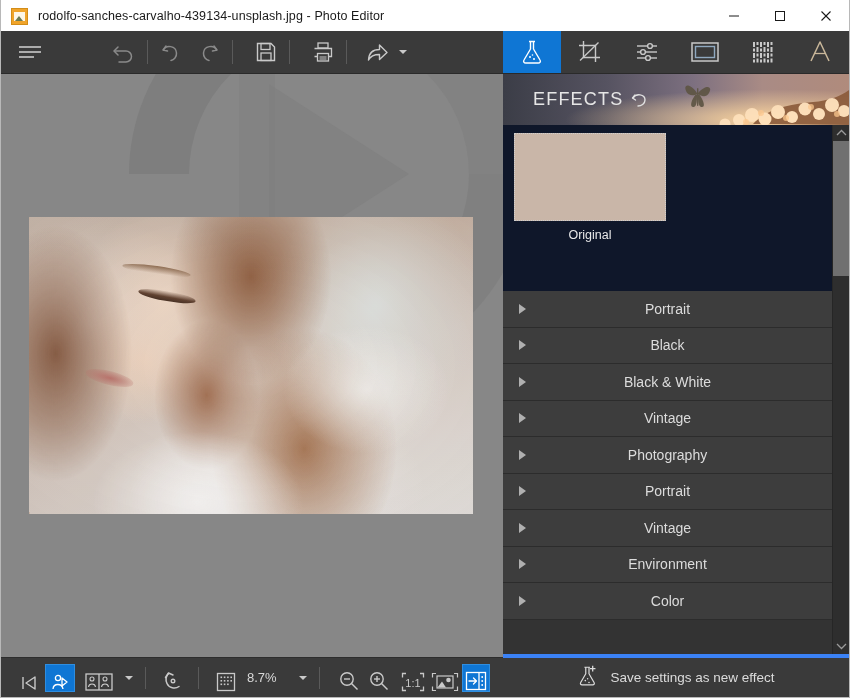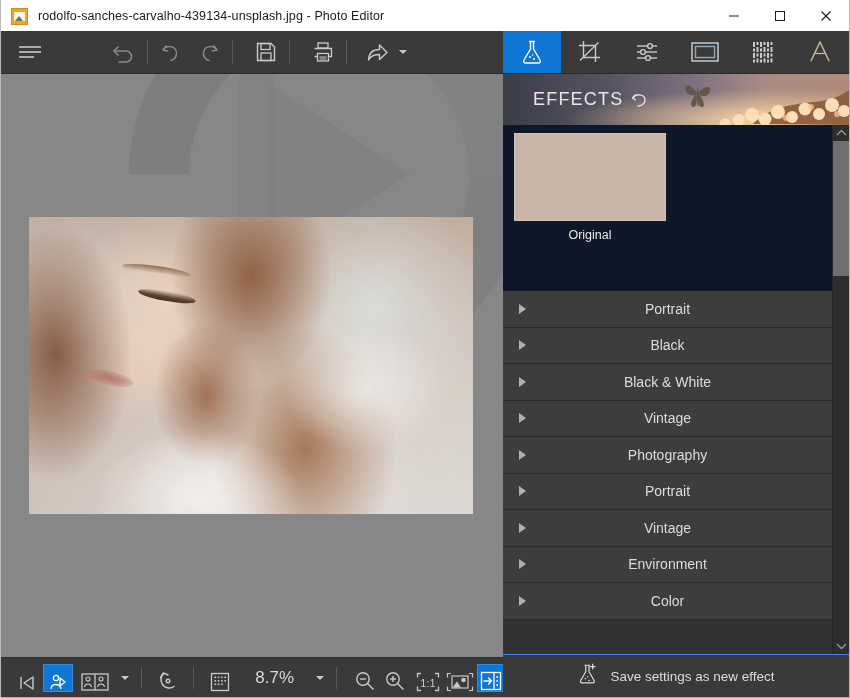--- a/index.html
+++ b/index.html
@@ -163,21 +163,21 @@
     width: 30px; height: 28px;
     display: flex; align-items: flex-end; justify-content: center;
     color: #c9c9c9; flex: none;
   }
   .bb-btn.active {
     background: #0f76d4; color: #ffffff;
     border: 1px solid #2f8ee0;
   }
   .bb-sep { width: 1px; height: 22px; background: #5a5a5a; margin: 0 6px; flex: none; }
   .zoom-val {
-    font-size: 17px; color: #d8d8d8; margin-left: 20px; white-space: nowrap;
+    font-size: 13px; color: #d8d8d8; margin-left: 6px; white-space: nowrap;
   }
 
   
   .right-panel {
     position: absolute; top: 31px; right: 0; width: 346px; bottom: 0;
     background: #333333;
   }
   .tabstrip {
     position: relative; height: 43px; display: flex;
     background: #3a3a3a;
@@ -254,21 +254,21 @@
     justify-content: center; color: #9a9a9a; flex: none;
   }
   .sb-track { flex: 1; width: 17px; position: relative; }
   .sb-thumb {
     position: absolute; left: 0; top: 0; width: 17px; height: 135px;
     background: #707070;
   }
 
   .save-bar {
     position: absolute; left: 0; right: 0; bottom: 0; height: 43px;
-    background: #3a3a3a; border-top: 1px solid #3b82f6;
+    background: #3a3a3a; border-top: 4px solid #3b82f6;
     display: flex; align-items: center; justify-content: center;
     color: #dcdcdc;
   }
   .save-label { font-size: 13.5px; margin-left: 9px; }
   .vline-split {
     position: absolute; left: 503px; top: 31px; bottom: 0; width: 1px;
     background: #262626;
   }
 </style>
 </head>

